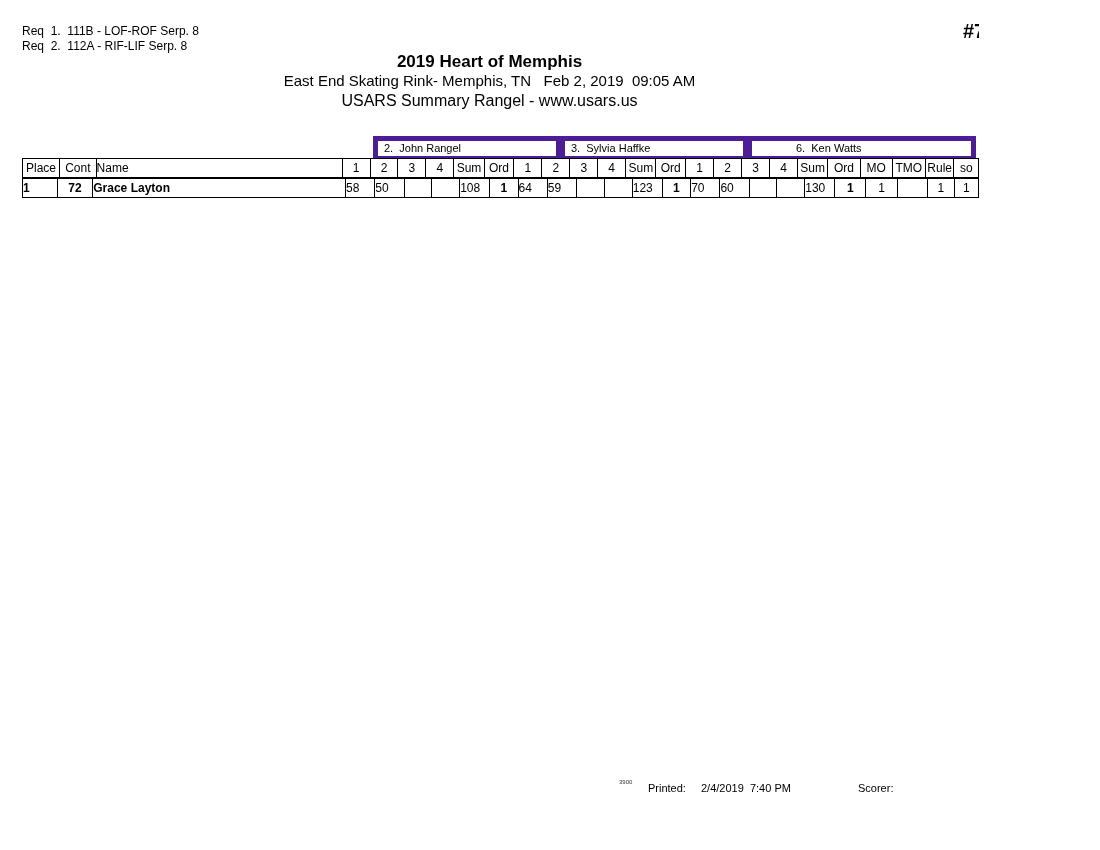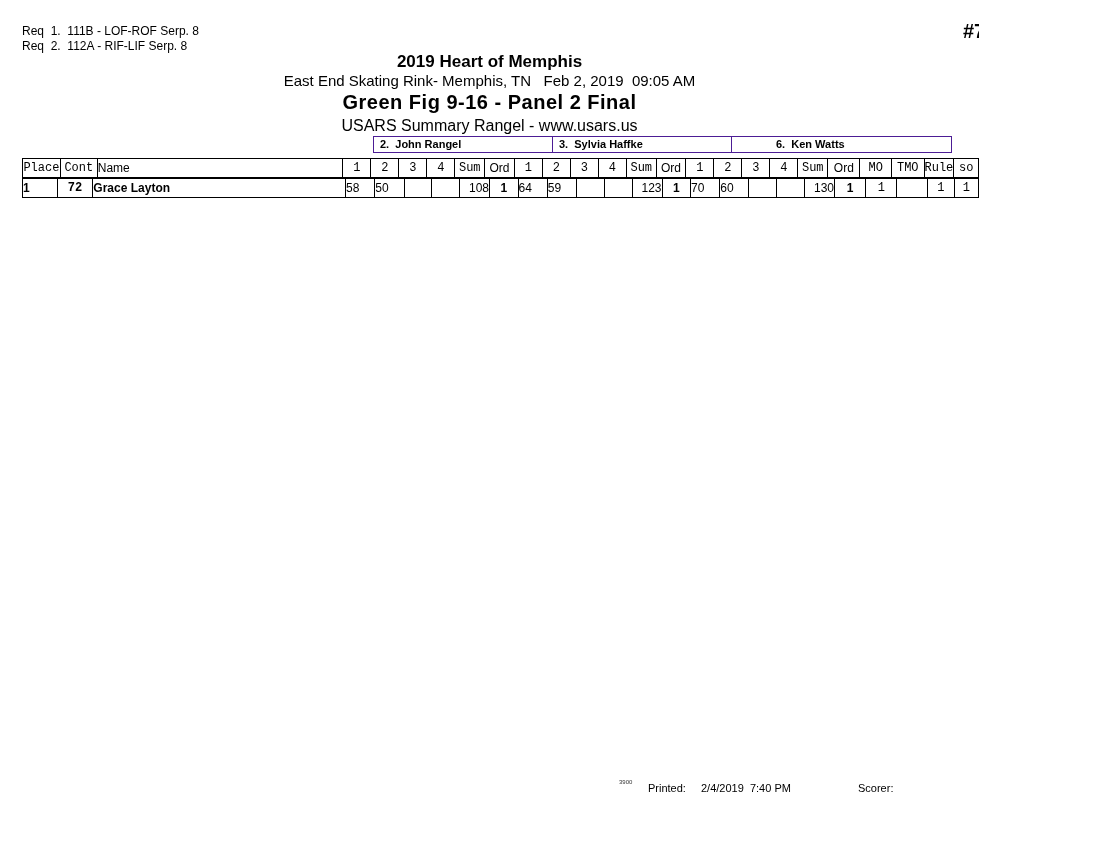--- a/index.html
+++ b/index.html
@@ -17,41 +17,41 @@
   .t1{font-size:17px;font-weight:bold;line-height:20px;}
   .t2{font-size:15px;line-height:18px;}
   .t3{font-size:20px;font-weight:bold;line-height:25px;letter-spacing:0.5px;}
   .t4{font-size:16px;line-height:22px;}
 
   .sheet-no{position:absolute;left:963px;top:20px;font-size:20px;font-weight:bold;}
 
   
   .judges{position:absolute;left:373px;top:136px;display:flex;}
   .judge-box{
-    height:15px;border:1px solid #4c1d95;background:#fff;
-    font-size:11px;line-height:15px;padding-left:6px;white-space:pre;font-weight:bold;
+    height:15px;border:5px solid #4c1d95;background:#fff;
+    font-size:11px;line-height:15px;padding-left:6px;white-space:pre;
   }
   .judge-box + .judge-box{margin-left:-1px;}
   .jw1{width:172px;} .jw2{width:172px;} .jw3{width:175px;padding-left:44px;}
 
   
   table.grid{
     position:absolute;left:22px;border-collapse:collapse;table-layout:fixed;
     font-size:12px;
   }
   .head-grid{top:158px;}
   .data-grid{top:178px;}
   table.grid td{
     border:1px solid #000;height:18px;padding:0;overflow:hidden;
     vertical-align:middle;background:#fff;
   }
-  td.c{text-align:center;font-family:Liberation Mono, monospace;}
+  td.c{text-align:center;}
   td.l{text-align:left;padding-left:4px;}
   td.lp{text-align:left;padding-left:6px;}
-  td.r{text-align:right;padding-right:3px;border-radius:6px;}
+  td.r{padding-right:3px;border-radius:6px;}
   td.b{font-weight:bold;}
   td.sc{text-align:left;padding-left:4px;}
   td.ord{border-left-width:3px;border-right-width:3px;text-align:center;}
   td.jf{border-left-width:3px;}
   .w-place{width:37px;} .w-cont{width:37px;} .w-name{width:277px;}
   .w-score{width:30px;} .w-ordc{width:30px;} .w-ord3{width:33px;}
   .w-mo{width:33px;} .w-tmo{width:33px;} .w-rule{width:28px;} .w-so{width:25px;}
 
   
   .foot-code{position:absolute;left:619px;top:779px;font-size:6px;color:#333;letter-spacing:0;}
@@ -65,21 +65,20 @@
 <div class="page">
 
   <div class="req">
     <div class="pre">Req  1.  111B - LOF-ROF Serp. 8</div>
     <div class="pre">Req  2.  112A - RIF-LIF Serp. 8</div>
   </div>
 
   <div class="center-head">
     <div class="t1">2019 Heart of Memphis</div>
     <div class="t2 pre">East End Skating Rink- Memphis, TN   Feb 2, 2019  09:05 AM</div>
-    <div class="t3">Green Fig 9-16 - Panel 2 Final</div>
     <div class="t4">USARS Summary Rangel - www.usars.us</div>
   </div>
 
   <div class="sheet-no">#783F</div>
 
   <div class="judges">
     <div class="judge-box jw1">2.  John Rangel</div>
     <div class="judge-box jw2">3.  Sylvia Haffke</div>
     <div class="judge-box jw3">6.  Ken Watts</div>
   </div>

